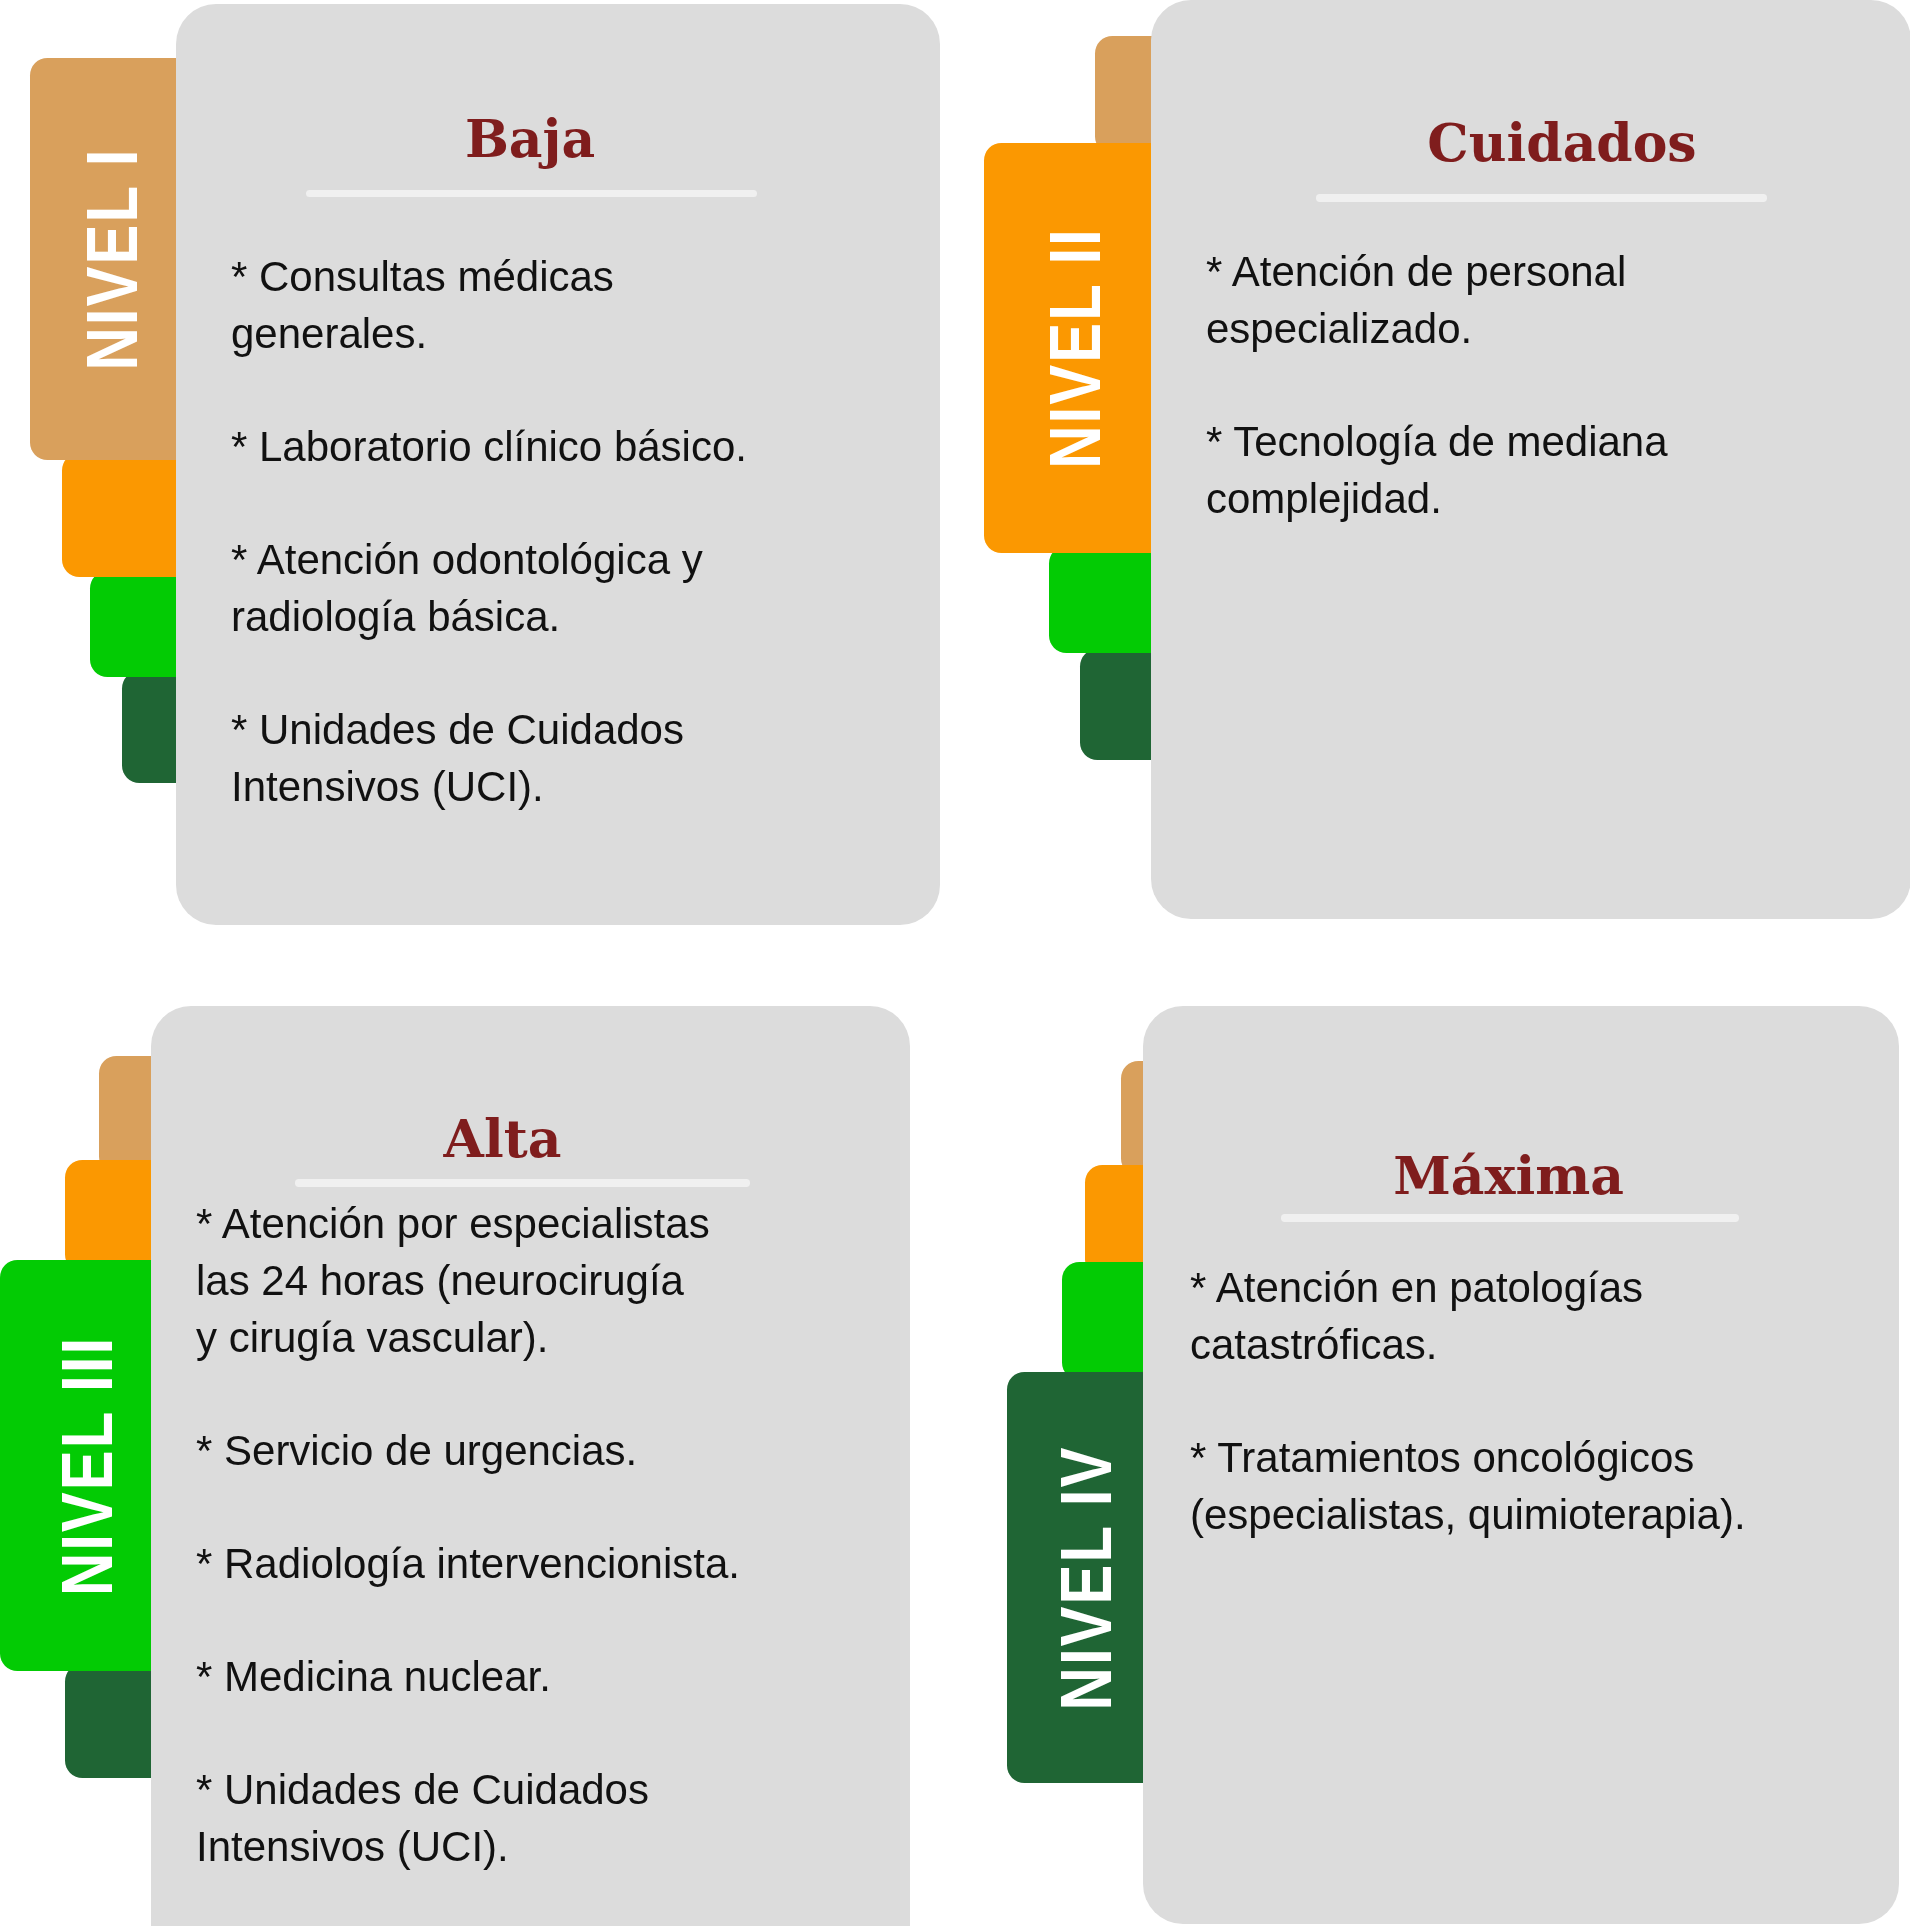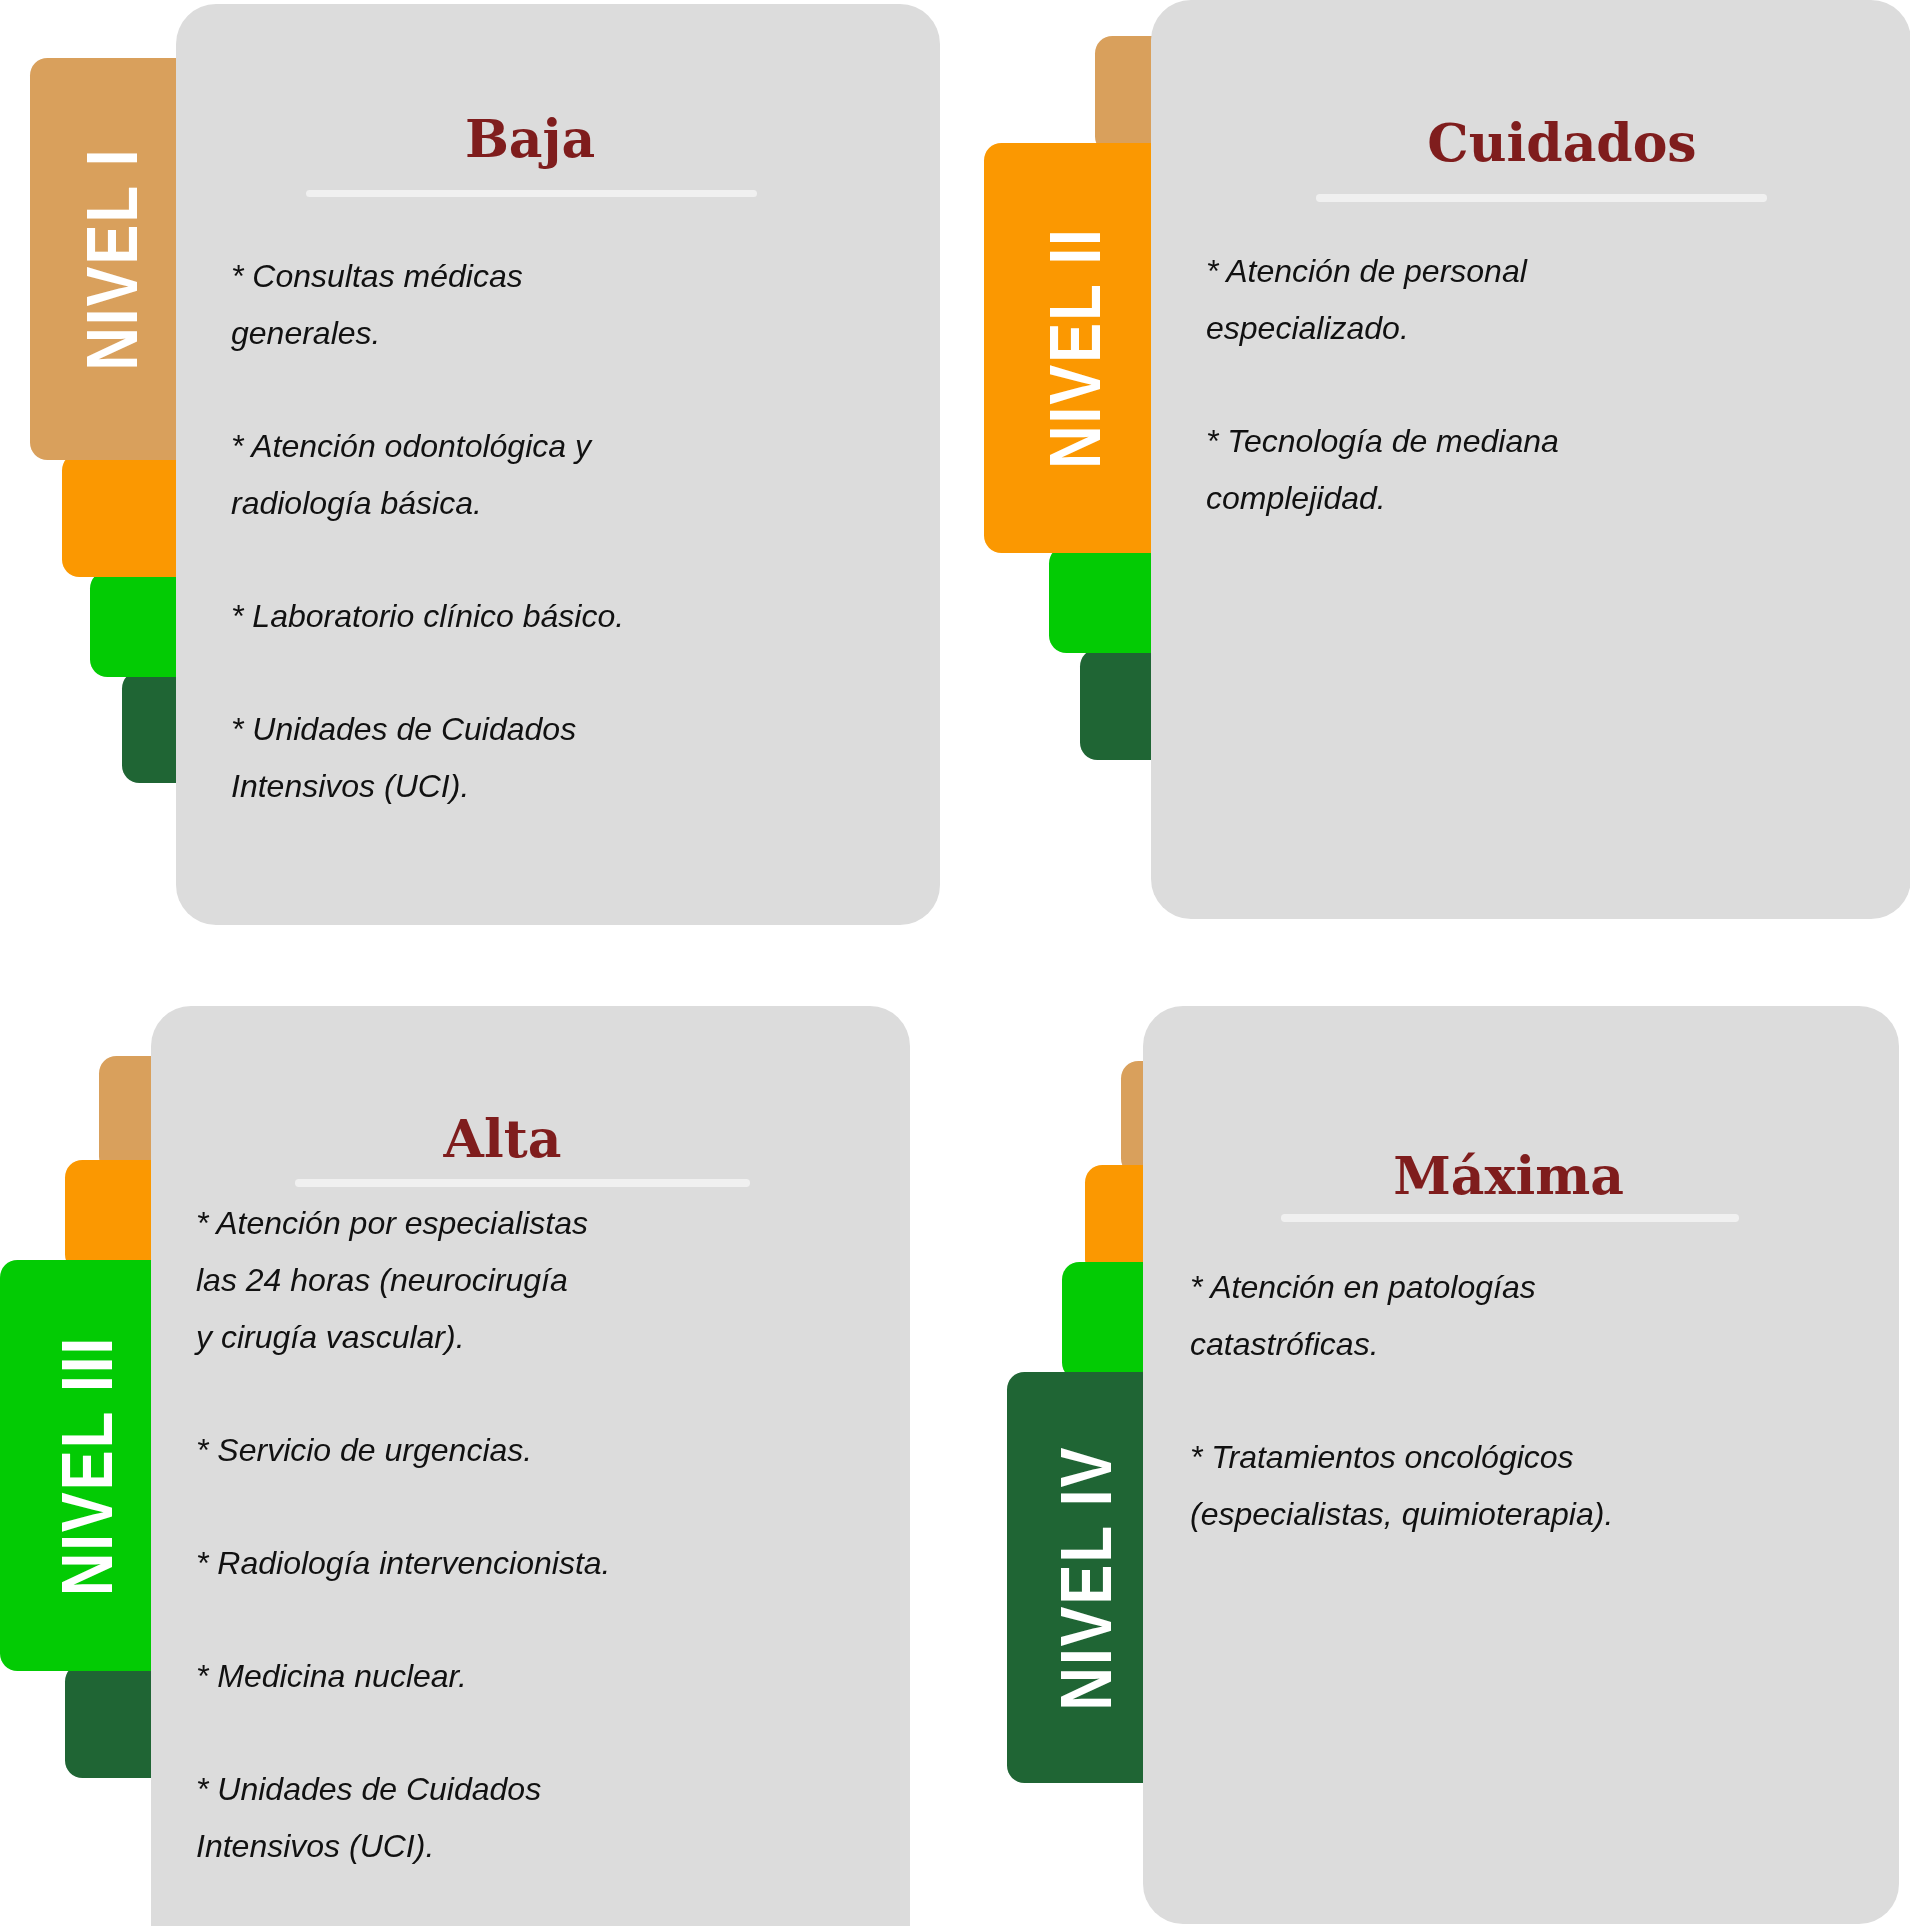--- a/index.html
+++ b/index.html
@@ -24,43 +24,43 @@
   .card-title {
     position: absolute; left: 0; right: 0; text-align: center;
     font-family: "DejaVu Serif", serif; font-weight: 700; font-size: 52px;
     color: #7f1d1d; line-height: 1;
   }
   .card-rule {
     position: absolute; height: 7.5px; background: #f0f0f0; border-radius: 3.7px;
   }
   .card-items { position: absolute; margin: 0; padding: 0; list-style: none; }
   .card-items li {
-    font-family: "Liberation Sans", sans-serif; font-size: 32px; line-height: 57px;
-    color: #111111; white-space: pre-line; margin: 0 0 56px 0; font-style: italic;
+    font-family: "Liberation Sans", sans-serif; font-size: 42px; line-height: 57px;
+    color: #111111; white-space: pre-line; margin: 0 0 56px 0;
   }
 </style>
 </head>
 <body>
 
 <div>
   <div class="tab dark" style="left:122px; top:671px; width:75px; height:112px;"></div>
   <div class="tab green" style="left:90px; top:571px; width:106px; height:106px;"></div>
   <div class="tab orange" style="left:62px; top:453px; width:130px; height:124px;"></div>
   <div class="tab tan" style="left:30px; top:58px; width:161px; height:402px;">
     <div class="tab-label"><span>NIVEL I</span></div>
   </div>
   <div class="card" style="left:176px; top:3.7px; width:764px; height:921px;">
     <div class="card-title" style="top:109px; left:-56px;">Baja</div>
     <div class="card-rule" style="left:130px; width:451px; top:186px;"></div>
     <ul class="card-items" style="left:55px; top:244px; width:671px;">
       <li>* Consultas médicas
 generales.</li>
+      <li>* Laboratorio clínico básico.</li>
       <li>* Atención odontológica y
 radiología básica.</li>
-      <li>* Laboratorio clínico básico.</li>
       <li>* Unidades de Cuidados
 Intensivos (UCI).</li>
     </ul>
   </div>
 </div>
 
 <div>
   <div class="tab dark" style="left:1080px; top:649px; width:87px; height:111px;"></div>
   <div class="tab green" style="left:1049px; top:546px; width:118px; height:107px;"></div>
   <div class="tab tan" style="left:1095px; top:36px; width:75px; height:118px;"></div>

